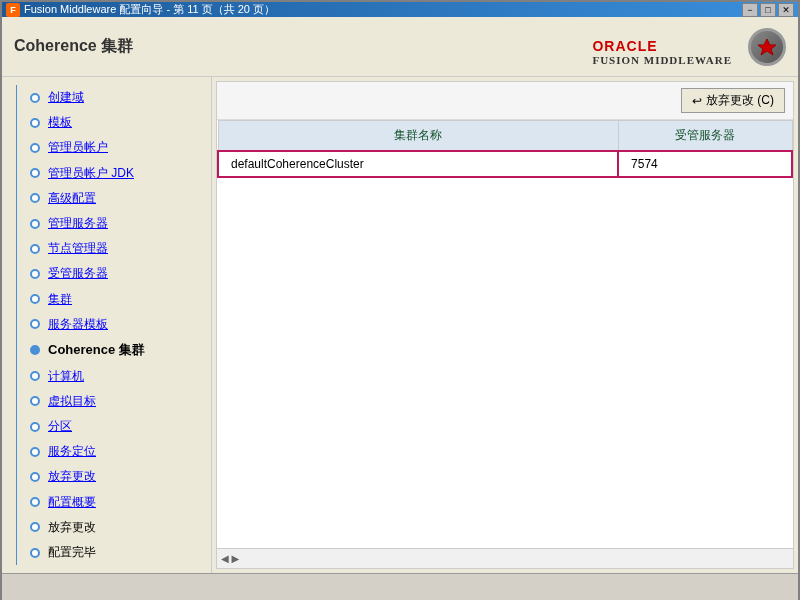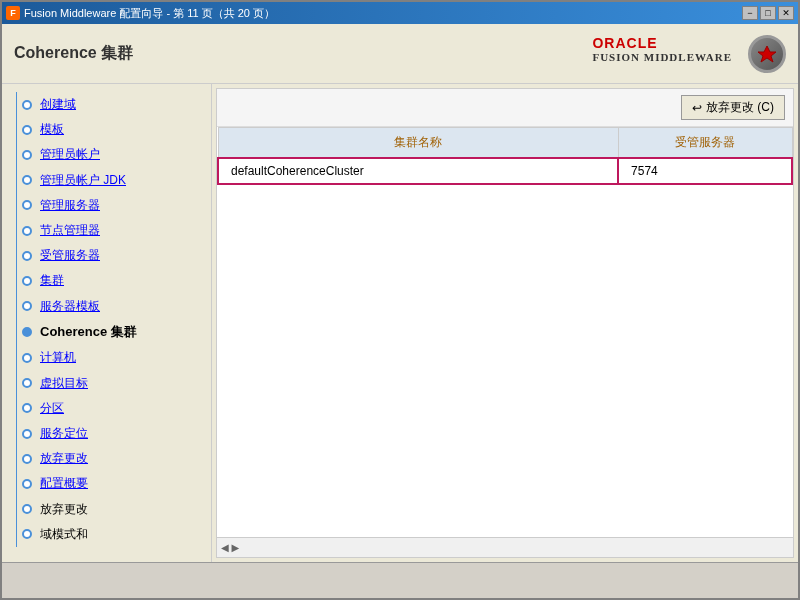--- a/index.html
+++ b/index.html
@@ -100,21 +100,21 @@
       background: linear-gradient(135deg, #888, #555);
       border-radius: 50%;
       border: 3px solid #999;
       display: flex;
       align-items: center;
       justify-content: center;
       margin-left: 8px;
     }
     .oracle-header-right {
       display: flex;
-      align-items: flex-start;
+      align-items: flex-end;
       gap: 8px;
     }
     .main-body {
       flex: 1;
       display: flex;
       overflow: hidden;
     }
     .sidebar {
       width: 210px;
       background: #ece9d8;
@@ -202,21 +202,21 @@
       font-size: 12px;
     }
     table thead tr {
       background: #dce6f0;
     }
     table thead th {
       padding: 6px 4px;
       text-align: center;
       border: 1px solid #ccc;
       font-weight: normal;
-      color: #a16207;
+      color: #14532d;
     }
     table tbody tr td {
       padding: 5px 12px;
       border: 2px solid #be185d;
       font-size: 12px;
     }
     .bottom-bar {
       height: 36px;
       background: #d4d0c8;
       border-top: 1px solid #999;
@@ -264,38 +264,42 @@
           <svg width="20" height="20" viewBox="0 0 20 20">
             <polygon points="10,2 13,8 19,8 14,12 16,18 10,14 4,18 6,12 1,8 7,8" fill="#cc0000" stroke="#990000" stroke-width="1"></polygon>
           </svg>
         </div>
       </div>
     </div>
 
     <div class="main-body">
 
       <div class="sidebar">
-        <div style="position:relative; padding-left:14px;">
+        <div style="position:relative; padding-left:22px;">
           <div class="vertical-line"></div>
 
           <div class="sidebar-item">
             <div class="nav-dot"></div>
             <a>创建域</a>
           </div>
           <div class="sidebar-item">
             <div class="nav-dot"></div>
             <a>模板</a>
           </div>
           <div class="sidebar-item">
             <div class="nav-dot"></div>
             <a>管理员帐户</a>
           </div>
           <div class="sidebar-item">
             <div class="nav-dot"></div>
             <a>管理员帐户 JDK</a>
+          </div>
+          <div class="sidebar-item">
+            <div class="nav-dot"></div>
+            <a>高级配置</a>
           </div>
           <div class="sidebar-item">
             <div class="nav-dot"></div>
             <a>管理服务器</a>
           </div>
           <div class="sidebar-item">
             <div class="nav-dot"></div>
             <a>节点管理器</a>
           </div>
           <div class="sidebar-item">
@@ -337,21 +341,21 @@
           <div class="sidebar-item">
             <div class="nav-dot"></div>
             <a>配置概要</a>
           </div>
           <div class="sidebar-item">
             <div class="nav-dot"></div>
             <span>放弃更改</span>
           </div>
           <div class="sidebar-item">
             <div class="nav-dot"></div>
-            <span>域模式和</span>
+            <span>配置完毕</span>
           </div>
         </div>
       </div>
 
       <div class="right-panel">
         <div class="right-panel-toolbar">
           <button class="discard-btn">
             <span>↩</span>
             <span>放弃更改 (C)</span>
           </button>

